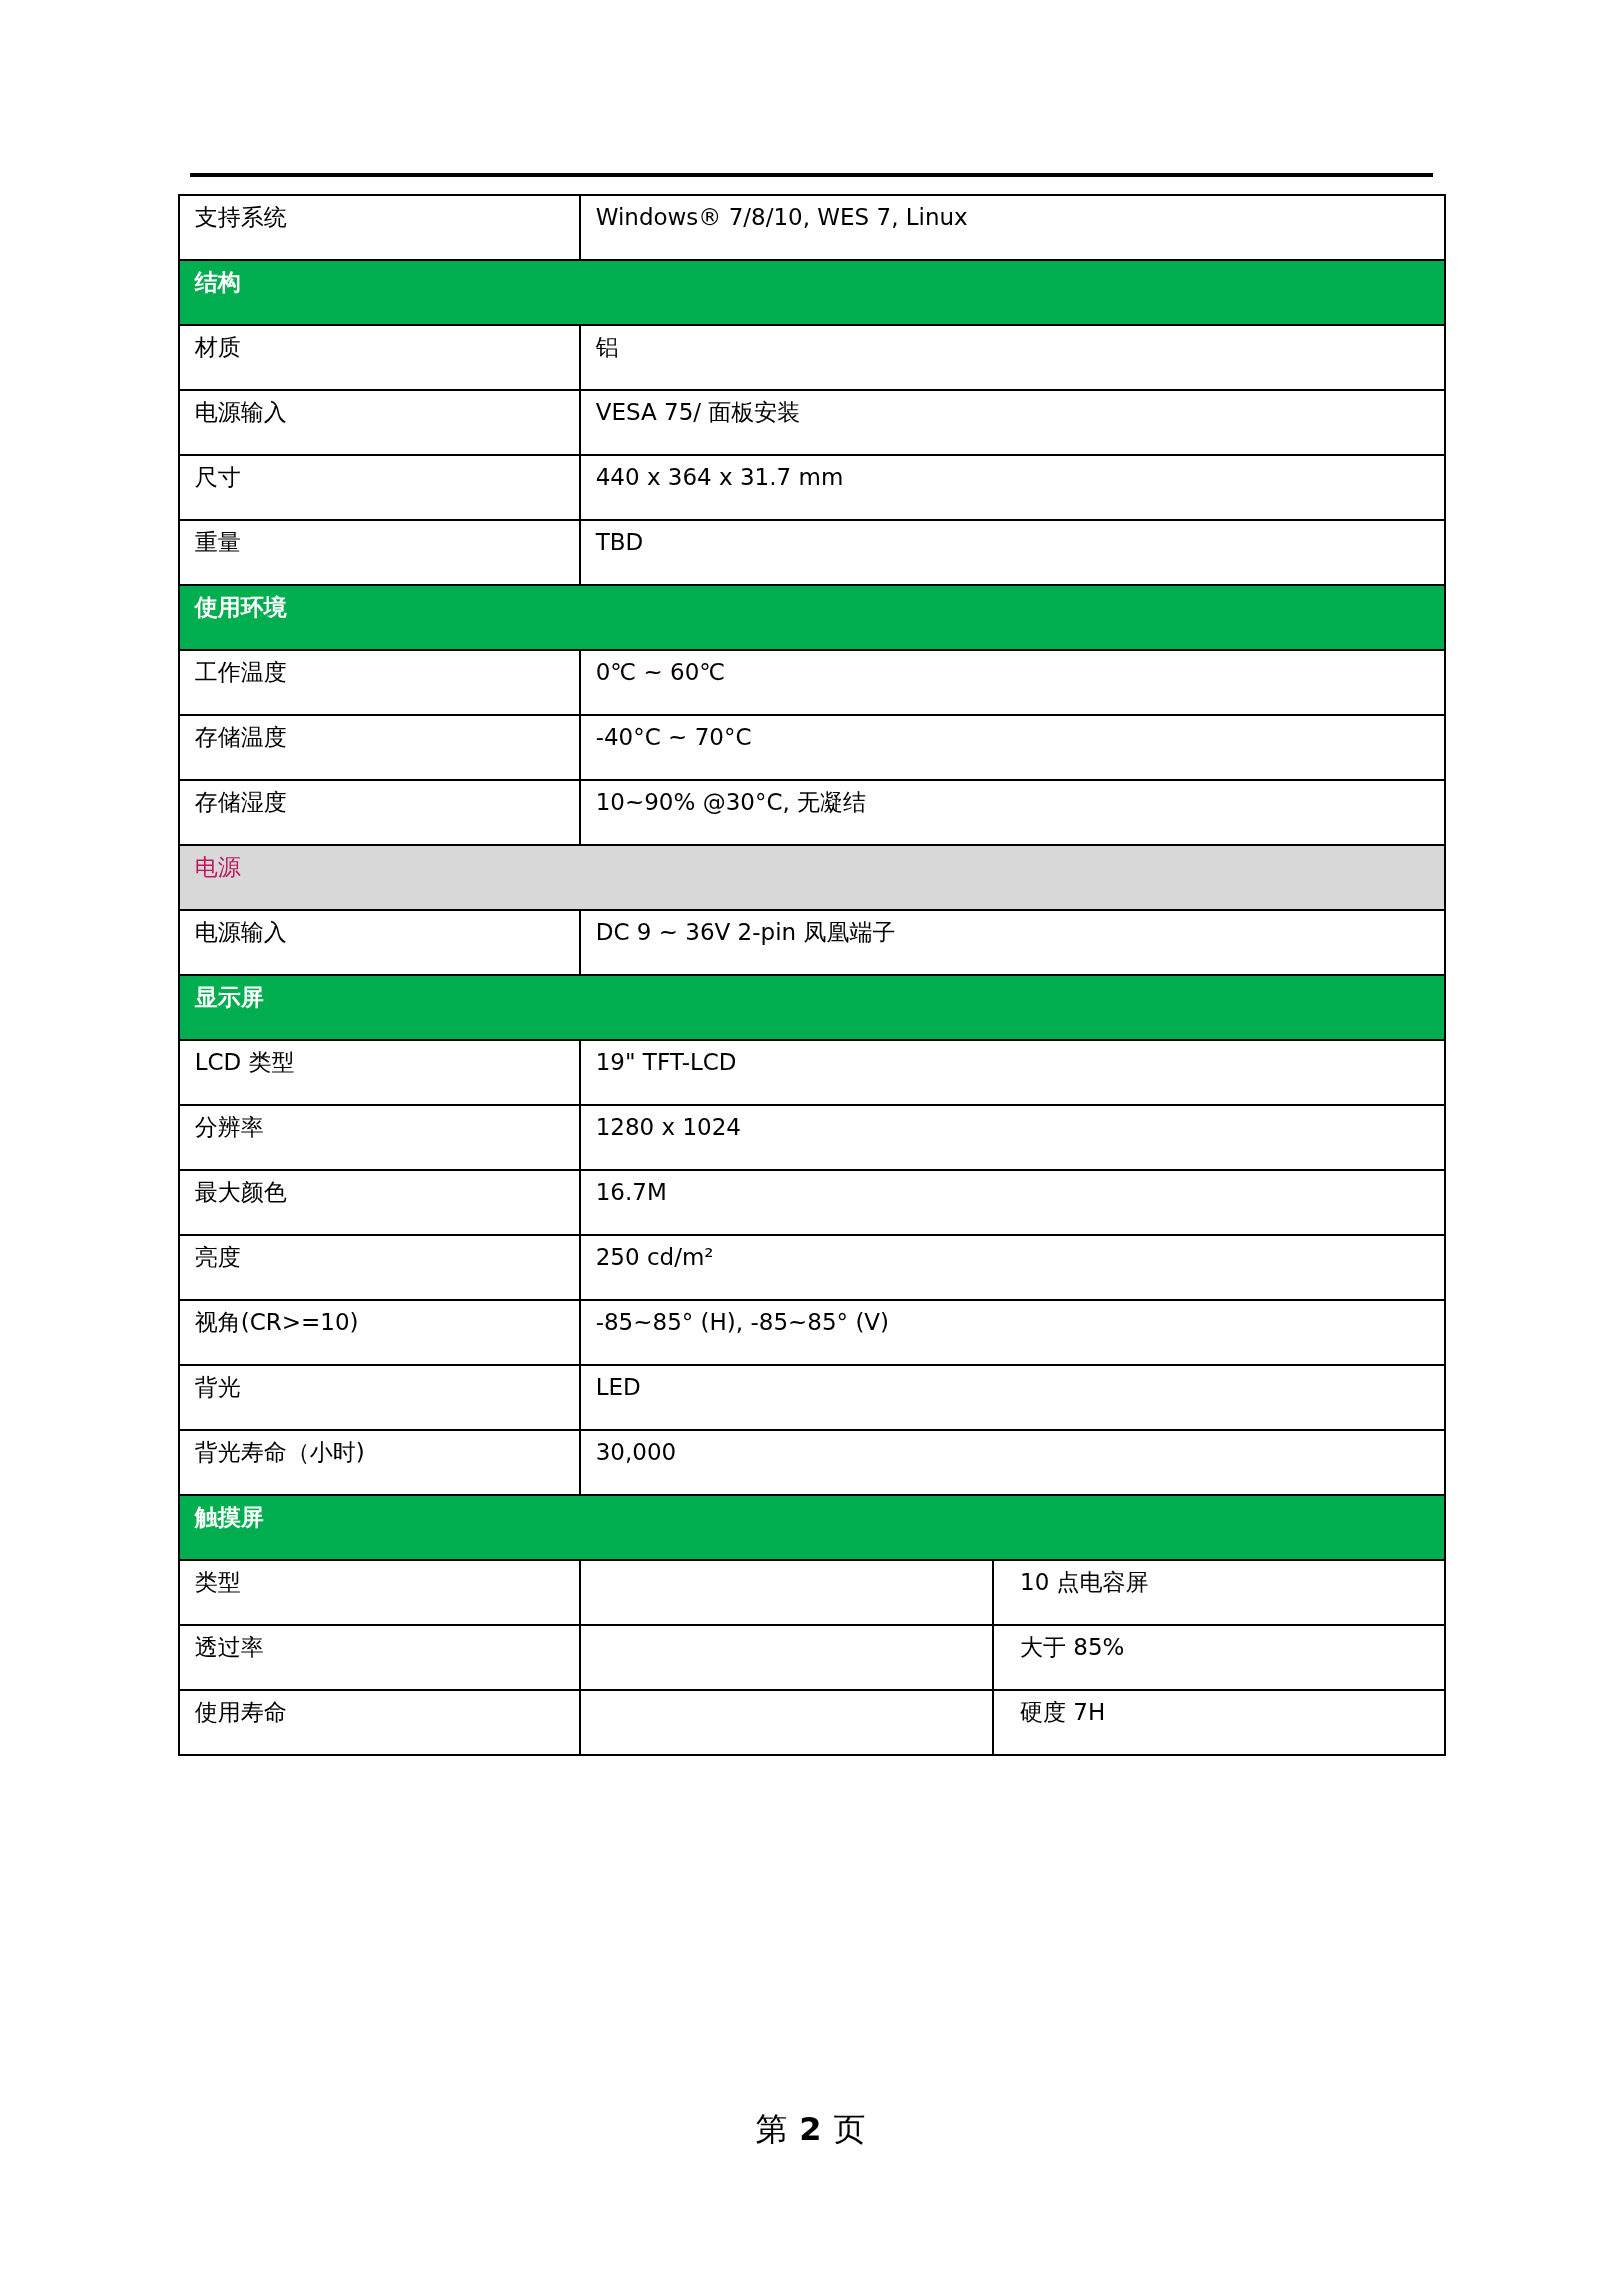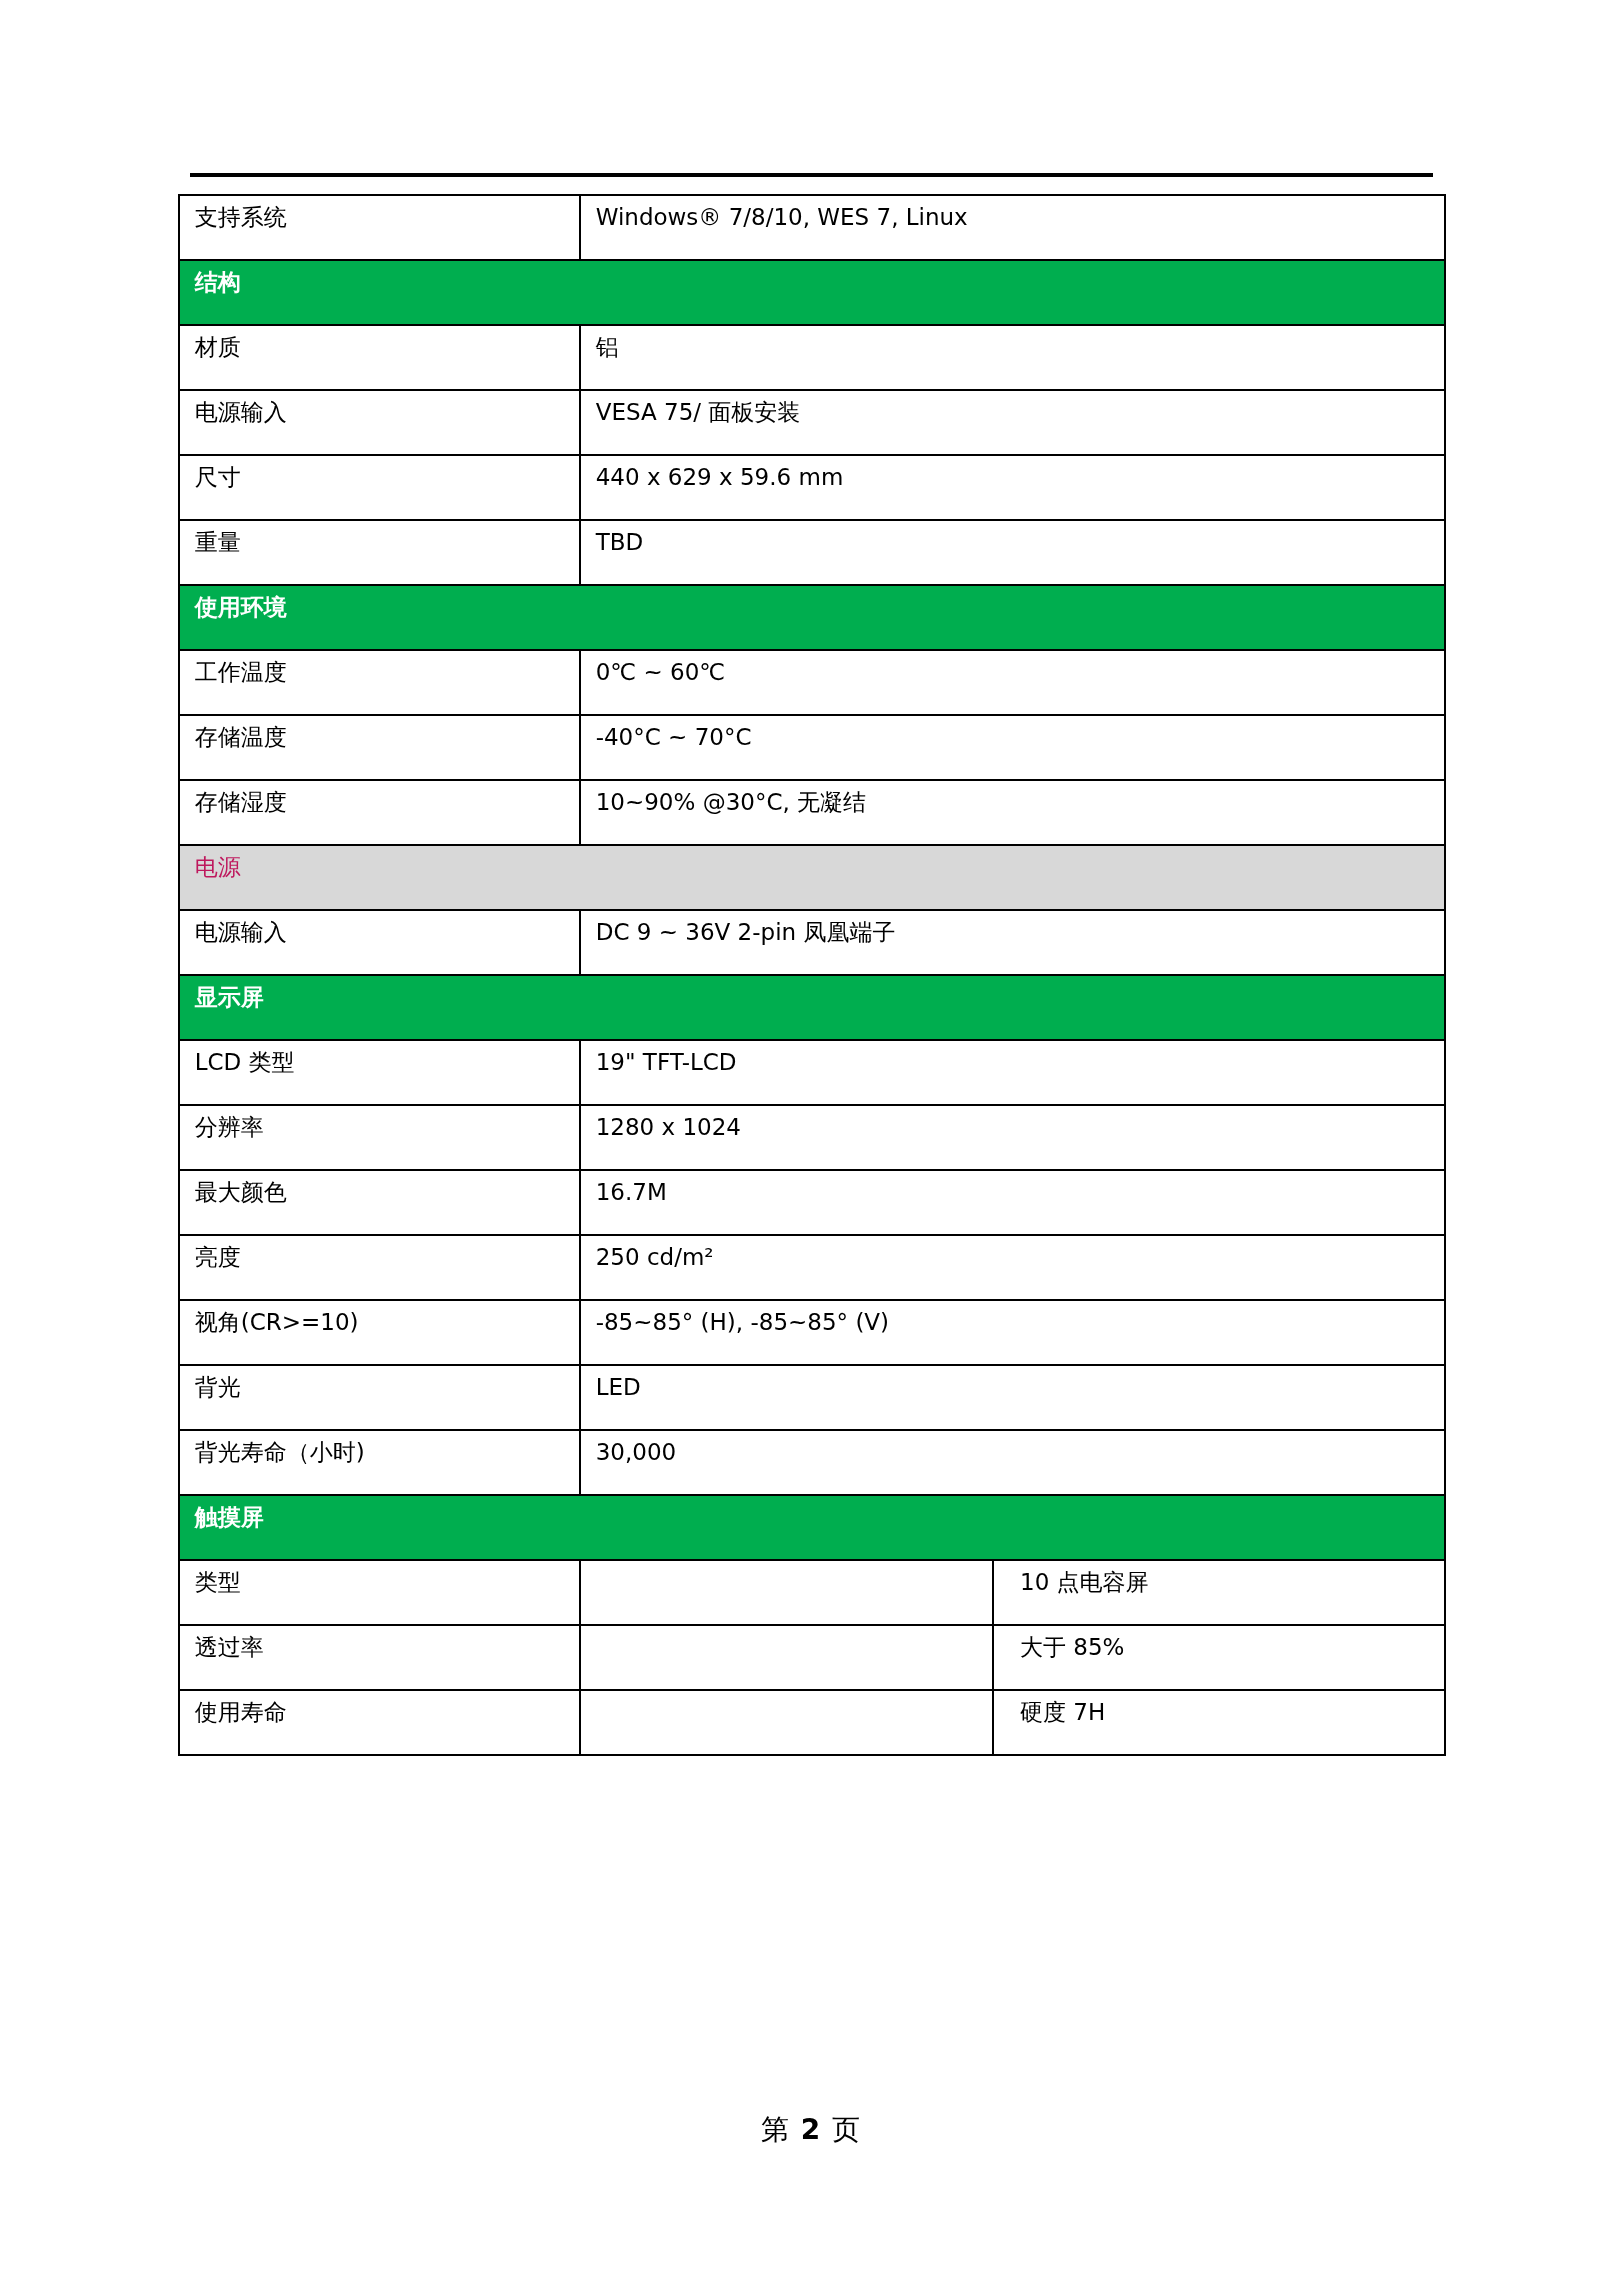--- a/index.html
+++ b/index.html
@@ -57,21 +57,21 @@
     }
     .spec-table td.value-right {
       padding-left: 26px;
     }
     .page-footer {
       position: absolute;
       top: 2115px;
       left: 0;
       width: 1621px;
       text-align: center;
-      font-size: 28px;
+      font-size: 32px;
       line-height: 29px;
       font-family: "DejaVu Sans", "Liberation Sans", sans-serif;
     }
     .page-footer .num {
       font-weight: bold;
       margin: 0 11.8px;
     }
   </style>
 </head>
 <body>
@@ -95,21 +95,21 @@
     <tr>
       <td class="label">材质</td>
       <td colspan="2">铝</td>
     </tr>
     <tr>
       <td class="label">电源输入</td>
       <td colspan="2">VESA 75/ 面板安装</td>
     </tr>
     <tr>
       <td class="label">尺寸</td>
-      <td colspan="2">440 x 629 x 59.6 mm</td>
+      <td colspan="2">440 x 364 x 31.7 mm</td>
     </tr>
     <tr>
       <td class="label">重量</td>
       <td colspan="2">TBD</td>
     </tr>
     <tr class="section-green">
       <td colspan="3">使用环境</td>
     </tr>
     <tr>
       <td class="label">工作温度</td>

